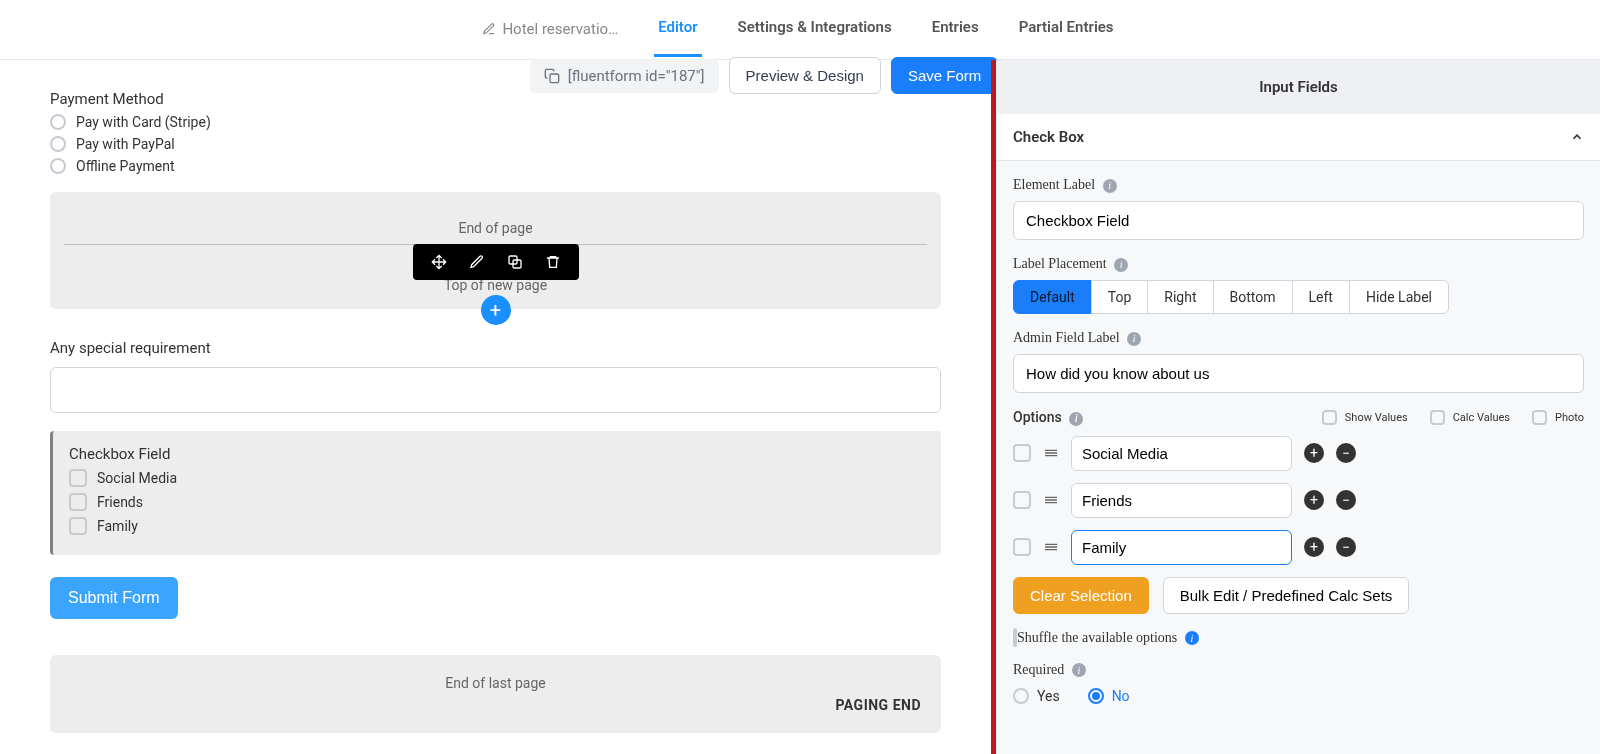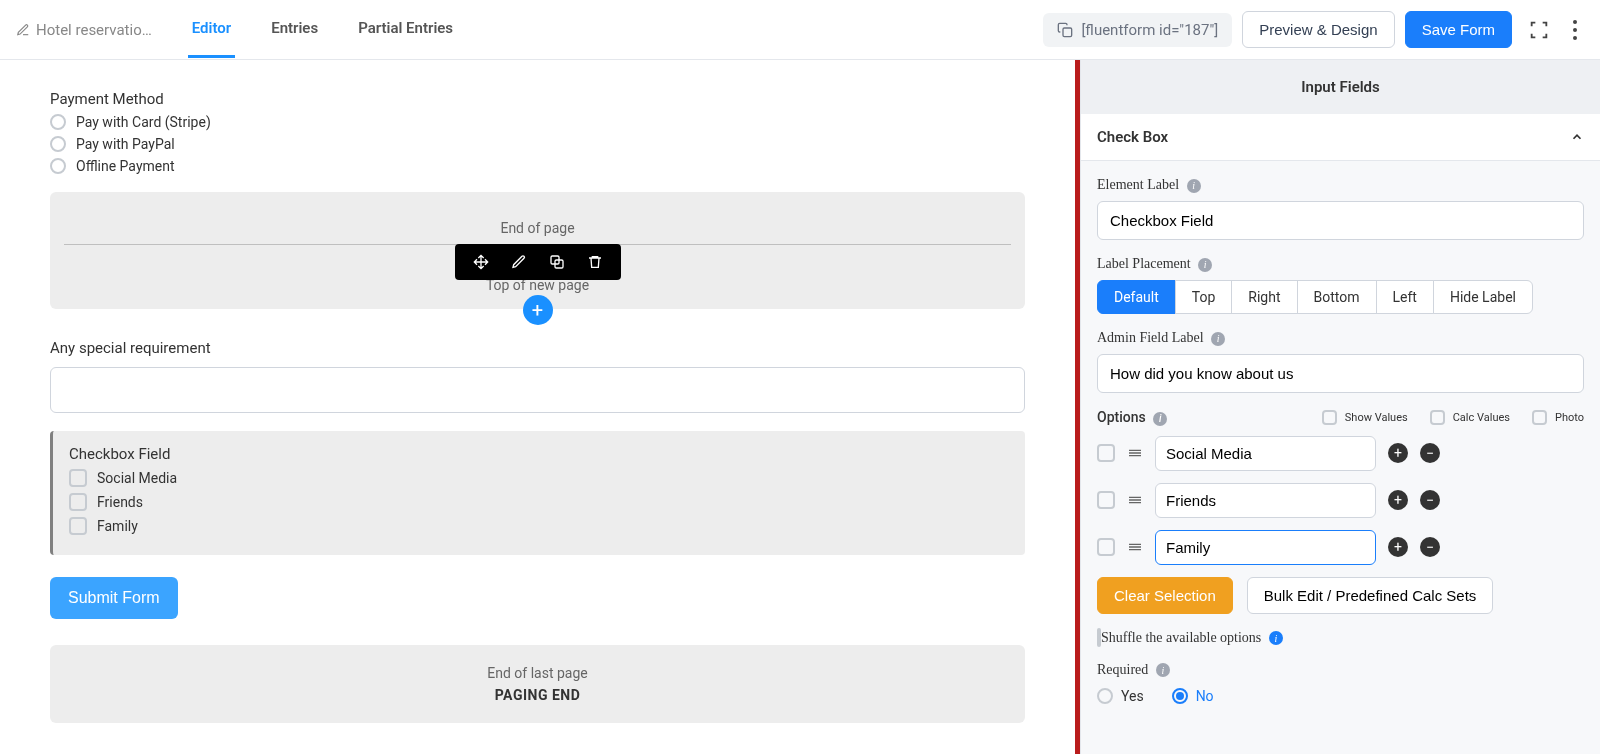--- a/index.html
+++ b/index.html
@@ -1,70 +1,70 @@
 <!DOCTYPE html>
 <html><head>
 <meta charset="utf-8">
 <style>
 * { box-sizing: border-box; margin: 0; padding: 0; }
 body { font-family: -apple-system, BlinkMacSystemFont, "Segoe UI", Roboto, sans-serif; font-size: 14px; color: #333; background: #fff; }
-.header { display: flex; align-items: center; justify-content: space-between; height: 60px; border-bottom: 1px solid #e4e7ec; padding: 0 16px; }
+.header { display: flex; align-items: center; justify-content: space-between; height: 60px; border-bottom: 1px solid #e4e7ec; padding: 0 16px; flex-direction: column; }
 .header-left { display: flex; align-items: center; gap: 8px; }
 .form-name { color: #888; font-size: 15px; display:flex; align-items:center; gap:6px; }
 .nav-tabs { display: flex; gap: 32px; margin-left: 28px; }
 .nav-tab { color: #555; font-weight: 600; font-size: 15px; padding: 18px 4px; cursor: pointer; border-bottom: 3px solid transparent; }
 .nav-tab.active { color: #1a90ff; border-bottom-color: #1a90ff; }
 .header-right { display: flex; align-items: center; gap: 10px; }
 .shortcode-box { background: #f1f3f5; color: #6b7280; border-radius: 6px; padding: 8px 14px; font-size: 15px; display:flex;align-items:center;gap:8px;}
 .btn { border-radius: 6px; padding: 9px 16px; font-size: 15px; cursor: pointer; border: 1px solid #d0d5dd; background:#fff; font-weight:500;}
 .btn-gray { color: #344054;}
 .btn-primary { background: #1a7efb; color:#fff; border-color:#1a7efb;}
 .icon-btn { padding: 6px; cursor:pointer; color:#444;}
 
 .main { display: flex; height: calc(754px - 60px); }
 .editor-col { flex: 1; padding: 30px 50px; overflow-y:auto; border-right:5px solid #b91c1c;}
-.sidebar { width: 520px; background:#f7f8fa; overflow-y:auto; border-left:1px solid #e4e7ec;}
+.sidebar { width: 604px; background:#f7f8fa; overflow-y:auto; border-left:1px solid #e4e7ec;}
 
 .field-label { font-size:15px; color:#333; margin-bottom:6px;}
 .radio-row, .check-row { display:flex; align-items:center; gap:10px; margin:6px 0;}
 .radio { width:16px; height:16px; border:2px solid #c6cbd1; border-radius:50%;}
 .check { width:18px; height:18px; border:2px solid #c6cbd1; border-radius:4px;}
 
 .page-break { background:#ededed; border-radius:6px; margin:18px 0 0; padding:28px 14px 16px; position:relative;}
 .page-break .divider-line{border-top:1px solid #bfbfbf; margin:8px 0;}
 .page-break .lbl {text-align:center; color:#666; font-size:14px;}
 .toolbar { position:absolute; left:50%; transform:translateX(-50%); top:52px; background:#000; color:#fff; border-radius:4px; display:flex; gap:22px; padding:10px 18px;}
 .toolbar span{cursor:pointer; display:flex;}
 .add-btn { position:absolute; left:50%; transform:translateX(-50%); bottom:-16px; width:30px;height:30px;background:#1a90ff;border-radius:50%;color:#fff;display:flex;align-items:center;justify-content:center;font-size:20px;cursor:pointer;}
 
 .text-input-big {width:100%; height:46px; border:1px solid #d0d5dd; border-radius:6px; margin-top:10px;}
 
 .selected-block{ background:#ededed; border-left:3px solid #808080; padding:14px 16px; margin-top:18px; border-radius:4px;}
 
 .submit-btn{ background:#3ba4ff; color:#fff; border:none; border-radius:6px; padding:12px 18px; font-size:16px; margin-top:22px; cursor:pointer;}
 
-.paging-end{ background:#ededed; border-radius:6px; text-align:center; padding:20px; margin-top:26px;}
+.paging-end{ background:#ededed; border-radius:6px; text-align:center; padding:20px; margin-top:36px;}
 .paging-end .small{color:#666;margin-bottom:6px;}
-.paging-end .big{font-weight:700; letter-spacing:.5px;}
+.paging-end .big{font-weight:700; letter-spacing:.5px;text-align:right;}
 
 .side-tabs{display:flex; background:#eef0f3;}
 .side-tab{flex:1; text-align:center; padding:18px 8px; font-weight:600; font-size:15px; color:#333; cursor:pointer;}
 .side-tab.active{ background:#f7f8fa; border-bottom:2px solid #1a7efb;}
 .side-body{padding:18px 16px 30px;}
 .section-head{font-weight:600; font-size:15px; display:flex; justify-content:space-between; align-items:center; background:#fff; margin:-18px -16px 16px; padding:14px 16px; border-bottom:1px solid #e4e7ec;}
 .form-row{margin-bottom:16px;}
 .form-row>label{display:block; font-size:14px; color:#333; margin-bottom:8px; font-weight:500;font-family:Liberation Serif, serif;}
 .info-icon { display:inline-flex; width:14px;height:14px; border-radius:50%; background:#a0a6b1; color:#fff; font-size:10px; align-items:center; justify-content:center; font-style:italic; margin-left:4px;}
 .info-icon.blue{background:#1a7efb;}
 .txt-input{width:100%; padding:10px 12px; border:1px solid #d0d5dd; border-radius:6px; font-size:15px;}
 .seg-group{display:flex;}
 .seg{padding:8px 16px; border:1px solid #d0d5dd; margin-left:-1px; font-size:14px; cursor:pointer; background:#fff;}
 .seg:first-child{border-radius:6px 0 0 6px; margin-left:0;}
 .seg:last-child{border-radius:0 6px 6px 0;}
-.seg.active{background:#1a7efb; color:#ffffff; border-color:#1a7efb;}
+.seg.active{background:#1a7efb; color:#0f172a; border-color:#1a7efb;}
 
 .opt-head{display:flex; align-items:center; gap:22px; margin-bottom:10px;}
 .opt-head .left{font-weight:500;}
 .opt-head .chk-lbl{display:flex;align-items:center;gap:8px;font-size:11px;}
 
 .option-row{display:flex;align-items:center;gap:12px;margin-bottom:12px;}
 .drag-icon{color:#888;cursor:grab;}
 .option-input{flex:0 0 190px; padding:8px 10px; border:1px solid #d0d5dd; border-radius:6px; font-size:15px;}
 .option-input.focused{border-color:#1a7efb;}
 .circ-btn{width:20px;height:20px;border-radius:50%;background:#333;color:#fff;display:flex;align-items:center;justify-content:center;font-size:14px;cursor:pointer;}
@@ -84,20 +84,21 @@
   <div class="header-left">
     <span class="form-name">
       <svg width="14" height="14" viewBox="0 0 24 24" fill="none" stroke="#888" stroke-width="2">
           <path d="M12 20h9"></path>
           <path d="M16.5 3.5a2.12 2.12 0 0 1 3 3L7 19l-4 1 1-4Z"></path>
         </svg>
       <span>Hotel reservatio…</span>
     </span>
     <div class="nav-tabs">
       <div class="nav-tab active">Editor</div>
+      <div class="nav-tab">Settings &amp; Integrations</div>
       <div class="nav-tab">Entries</div>
       <div class="nav-tab">Partial Entries</div>
     </div>
   </div>
   <div class="header-right">
     <div class="shortcode-box">
       <svg width="16" height="16" viewBox="0 0 24 24" fill="none" stroke="#6b7280" stroke-width="2">
           <rect x="9" y="9" width="13" height="13" rx="2"></rect>
           <path d="M5 15H4a2 2 0 0 1-2-2V4a2 2 0 0 1 2-2h9a2 2 0 0 1 2 2v1"></path>
         </svg>

